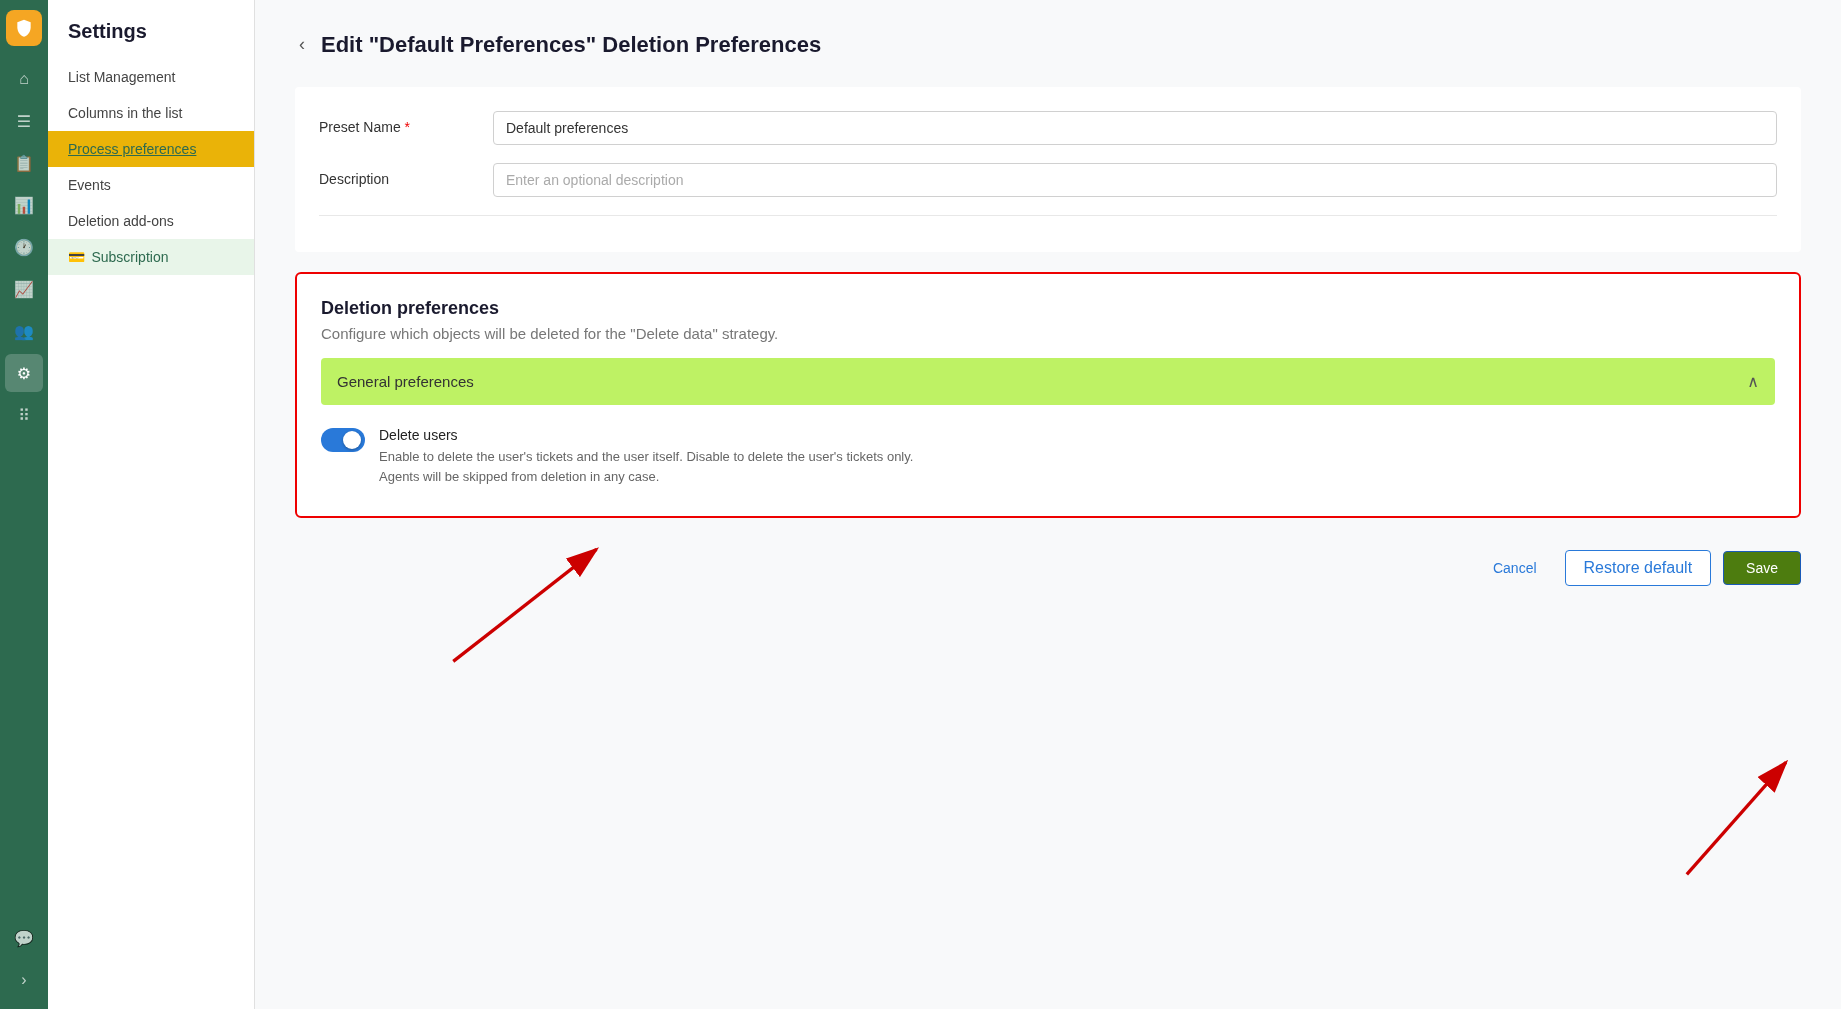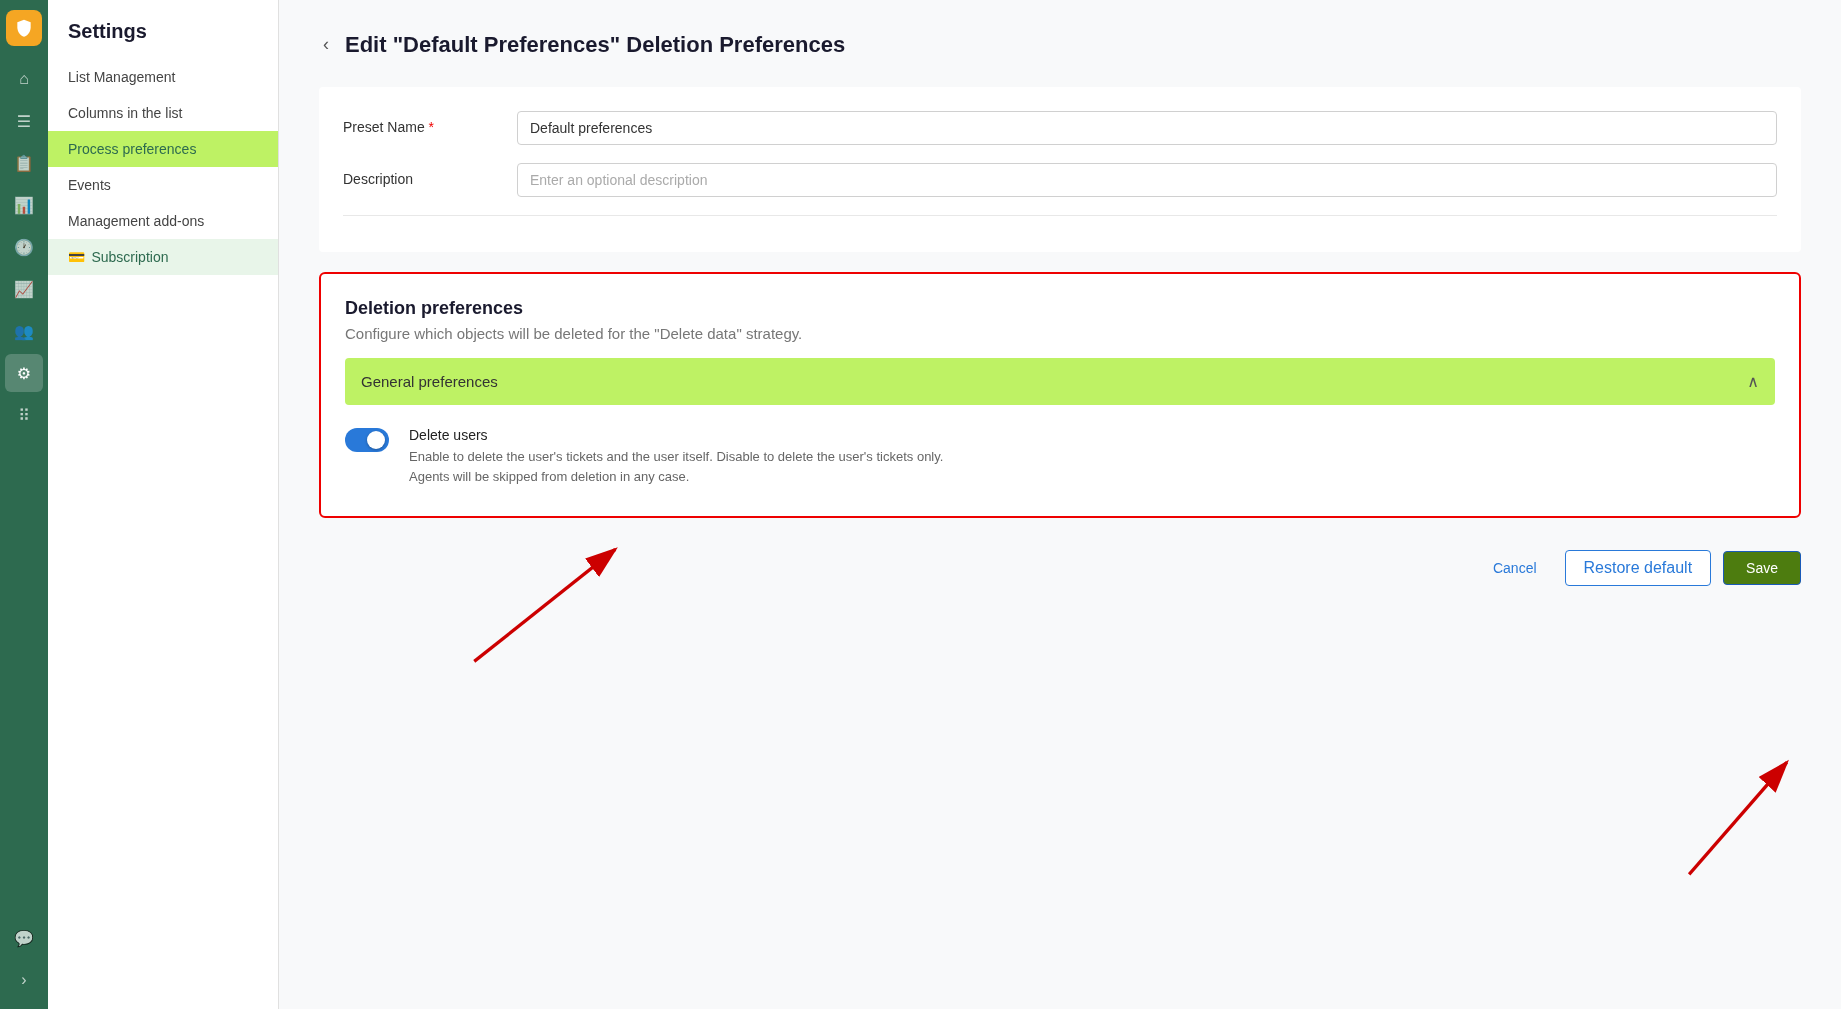--- a/index.html
+++ b/index.html
@@ -37,21 +37,21 @@
       cursor: pointer;
       color: rgba(255,255,255,0.7);
       font-size: 16px;
       transition: background 0.15s;
     }
     .icon-btn.active { background: rgba(255,255,255,0.2); color: #fff; }
     .icon-bar-spacer { flex: 1; }
 
     
     .sidebar {
-      width: 231px;
+      width: 207px;
       background: #fff;
       border-right: 1px solid #e0e0e0;
       display: flex;
       flex-direction: column;
       flex-shrink: 0;
       padding: 20px 0;
     }
     .sidebar-title {
       font-size: 20px;
       font-weight: 600;
@@ -60,23 +60,24 @@
     }
     .sidebar-item {
       padding: 10px 20px;
       font-size: 14px;
       color: #444;
       cursor: pointer;
       border-radius: 0;
       transition: background 0.15s;
     }
     .sidebar-item.active {
-      background: #bef264;
+      background: #eab308;
       color: #2d6a4f;
       font-weight: 500;
+      text-decoration: underline;
     }
     .sidebar-item.active-light {
       background: #e8f5e9;
       color: #2d6a4f;
     }
 
     
     .main {
       flex: 1;
       background: #f8f9fa;
@@ -173,21 +174,21 @@
     }
     .accordion-chevron {
       font-size: 16px;
       color: #555;
     }
 
     
     .toggle-row {
       display: flex;
       align-items: flex-start;
-      gap: 20px;
+      gap: 14px;
       padding: 6px 0;
     }
     .toggle {
       position: relative;
       width: 44px;
       height: 24px;
       flex-shrink: 0;
       margin-top: 1px;
     }
     .toggle input { opacity: 0; width: 0; height: 0; }
@@ -294,21 +295,21 @@
   <div class="icon-btn">💬</div>
   <div class="icon-btn">›</div>
 </div>
 
 <div class="sidebar">
   <div class="sidebar-title">Settings</div>
   <div class="sidebar-item">List Management</div>
   <div class="sidebar-item">Columns in the list</div>
   <div class="sidebar-item active">Process preferences</div>
   <div class="sidebar-item">Events</div>
-  <div class="sidebar-item">Management add-ons</div>
+  <div class="sidebar-item">Deletion add-ons</div>
   <div class="sidebar-item active-light">
     <span style="margin-right:6px;">💳</span><span>Subscription</span>
   </div>
 </div>
 
 <div class="main main-relative">
 
   <div class="page-header">
     <span class="back-btn">‹</span>
     <h1 class="page-title">Edit "Default Preferences" Deletion Preferences</h1>

